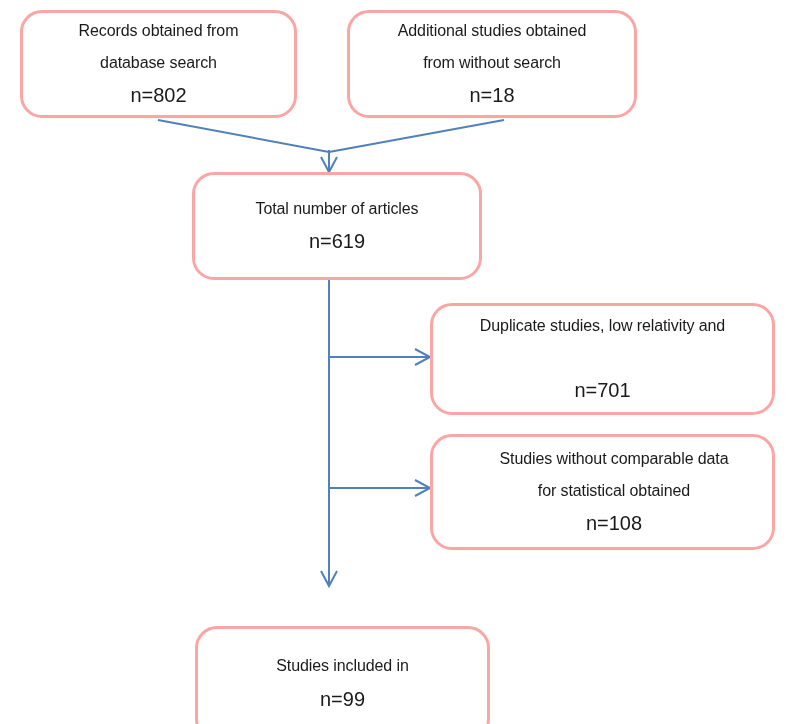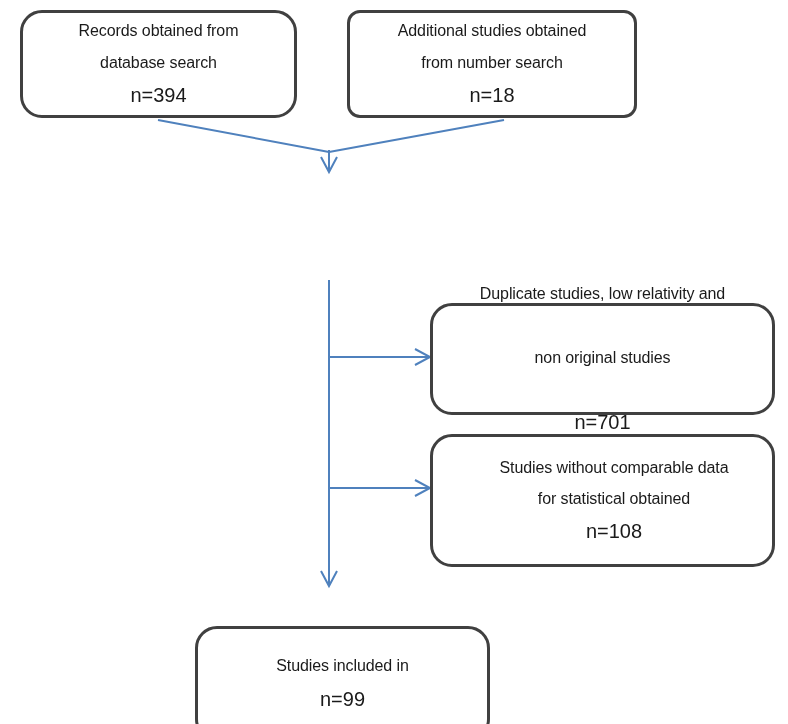--- a/index.html
+++ b/index.html
@@ -24,21 +24,21 @@
     position: absolute;
     left: 0; top: 0;
     width: 788px;
     height: 724px;
     pointer-events: none;
   }
   .node {
     position: absolute;
     box-sizing: border-box;
     background: #ffffff;
-    border: 3px solid #404040;
+    border: 3px solid #fca5a5;
     border-radius: 22px;
     display: flex;
     flex-direction: column;
     align-items: center;
     justify-content: center;
     text-align: center;
     color: #1a1a1a;
     z-index: 2;
   }
   .node .line {
@@ -72,24 +72,24 @@
     height: 4px;
     background-image:
       linear-gradient(45deg, transparent 42%, #2E9B2E 42%, #2E9B2E 58%, transparent 58%),
       linear-gradient(-45deg, transparent 42%, #2E9B2E 42%, #2E9B2E 58%, transparent 58%);
     background-size: 4px 4px;
     background-repeat: repeat-x;
   }
 
   
   #node-db-search      { left: 20px;  top: 10px;  width: 277px; height: 108px; }
-  #node-manual-search  { left: 347px; top: 10px; width: 290px; height: 108px; border-radius: 13px; }
+  #node-manual-search  { left: 347px; top: 10px; width: 290px; height: 108px; }
   #node-total          { left: 192px; top: 172px; width: 290px; height: 108px; }
   #node-excluded-1     { left: 430px; top: 303px; width: 345px; height: 112px; gap: 32px; }
-  #node-excluded-2     { left: 430px; top: 434px; width: 345px; height: 133px; padding-left: 23px; }
+  #node-excluded-2     { left: 430px; top: 434px; width: 345px; height: 116px; padding-left: 23px; }
   #node-included       { left: 195px; top: 586px; width: 295px; height: 115px; margin-top: 40px; }
 </style>
 </head>
 <body>
 
 <div id="flow-root">
 
   <svg id="connector-layer" viewBox="0 0 788 724" width="788" height="724">
 
     <path d="M 158 120 L 329 152" fill="none" stroke="#4F81BD" stroke-width="2"></path>
@@ -105,33 +105,36 @@
     <path d="M 329 357 L 430 357" fill="none" stroke="#4F81BD" stroke-width="2"></path>
     <path d="M 415 349 L 430 357 L 415 365" fill="none" stroke="#4F81BD" stroke-width="2"></path>
 
     <path d="M 329 488 L 430 488" fill="none" stroke="#4F81BD" stroke-width="2"></path>
     <path d="M 415 480 L 430 488 L 415 496" fill="none" stroke="#4F81BD" stroke-width="2"></path>
   </svg>
 
   <div class="node" id="node-db-search">
     <span class="line">Records obtained from</span>
     <span class="line">database search</span>
-    <span class="count">n=394</span>
+    <span class="count">n=802</span>
   </div>
 
   <div class="node" id="node-manual-search">
     <span class="line">Additional studies obtained</span>
-    <span class="line">from number search</span>
+    <span class="line">from without search</span>
     <span class="count">n=18</span>
   </div>
 
+  <div class="node" id="node-total">
+    <span class="line">Total number of articles</span>
+    <span class="count">n=619</span>
+  </div>
 
   <div class="node" id="node-excluded-1">
     <span class="line">Duplicate studies, low relativity and</span>
-    <span class="line">non original studies</span>
     <span class="count">n=701</span>
   </div>
 
   <div class="node" id="node-excluded-2">
     <span class="line">Studies without comparable data</span>
     <span class="line">for statistical obtained</span>
     <span class="count">n=108</span>
   </div>
 
   <div class="node" id="node-included">

